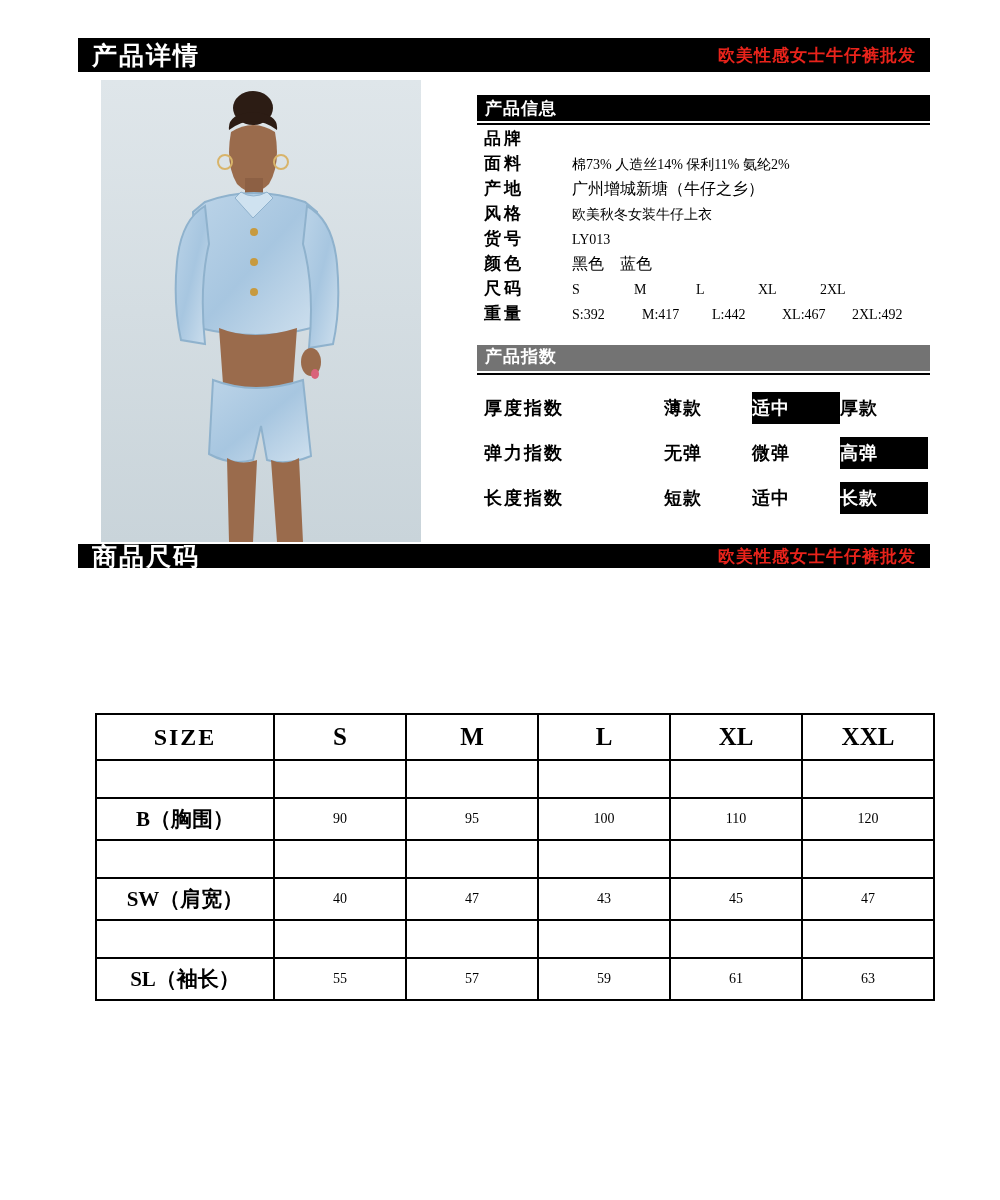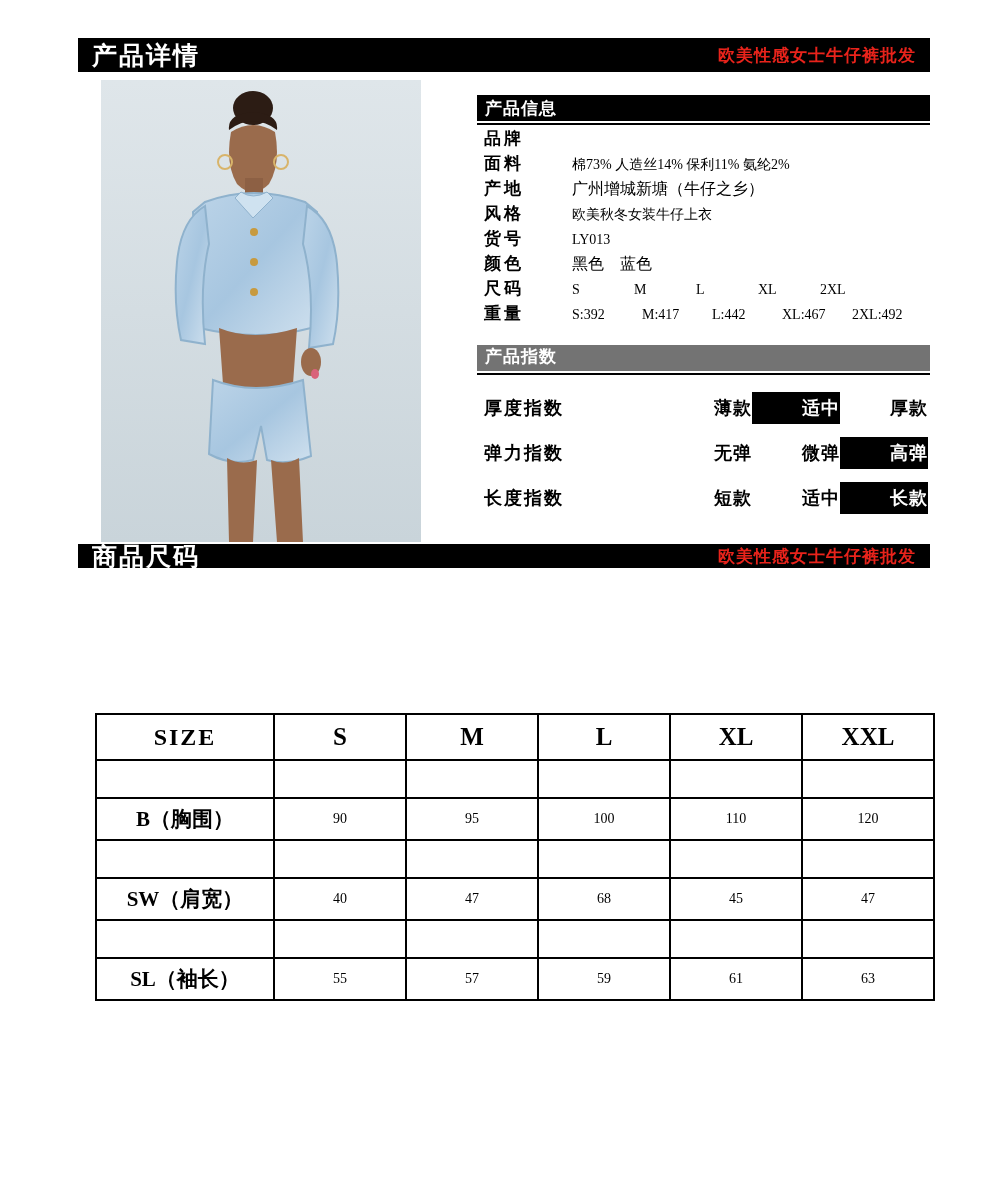--- a/index.html
+++ b/index.html
@@ -165,21 +165,21 @@
     width: 180px;
     flex: 0 0 180px;
     font-family: "Liberation Serif", serif;
     font-weight: bold;
     font-size: 18px;
     letter-spacing: 2px;
   }
   .idx-opt {
     width: 88px;
     flex: 0 0 88px;
-    text-align: right;
+    text-align: left;
     font-family: "Liberation Serif", serif;
     font-weight: bold;
     font-size: 18px;
     letter-spacing: 1px;
     padding: 4px 0;
   }
   .idx-opt.active {
     background: #000;
     color: #fff;
   }
@@ -399,21 +399,21 @@
         <td></td>
       <td></td>
         <td></td>
       <td></td>
         <td></td>
     </tr>
     <tr>
       <td class="rowlabel">SW（肩宽）</td>
       <td class="val">40</td>
       <td class="val">47</td>
-      <td class="val">68</td>
+      <td class="val">43</td>
       <td class="val">45</td>
       <td class="val">47</td>
     </tr>
     <tr class="spacer">
       <td></td>
         <td></td>
       <td></td>
         <td></td>
       <td></td>
         <td></td>

